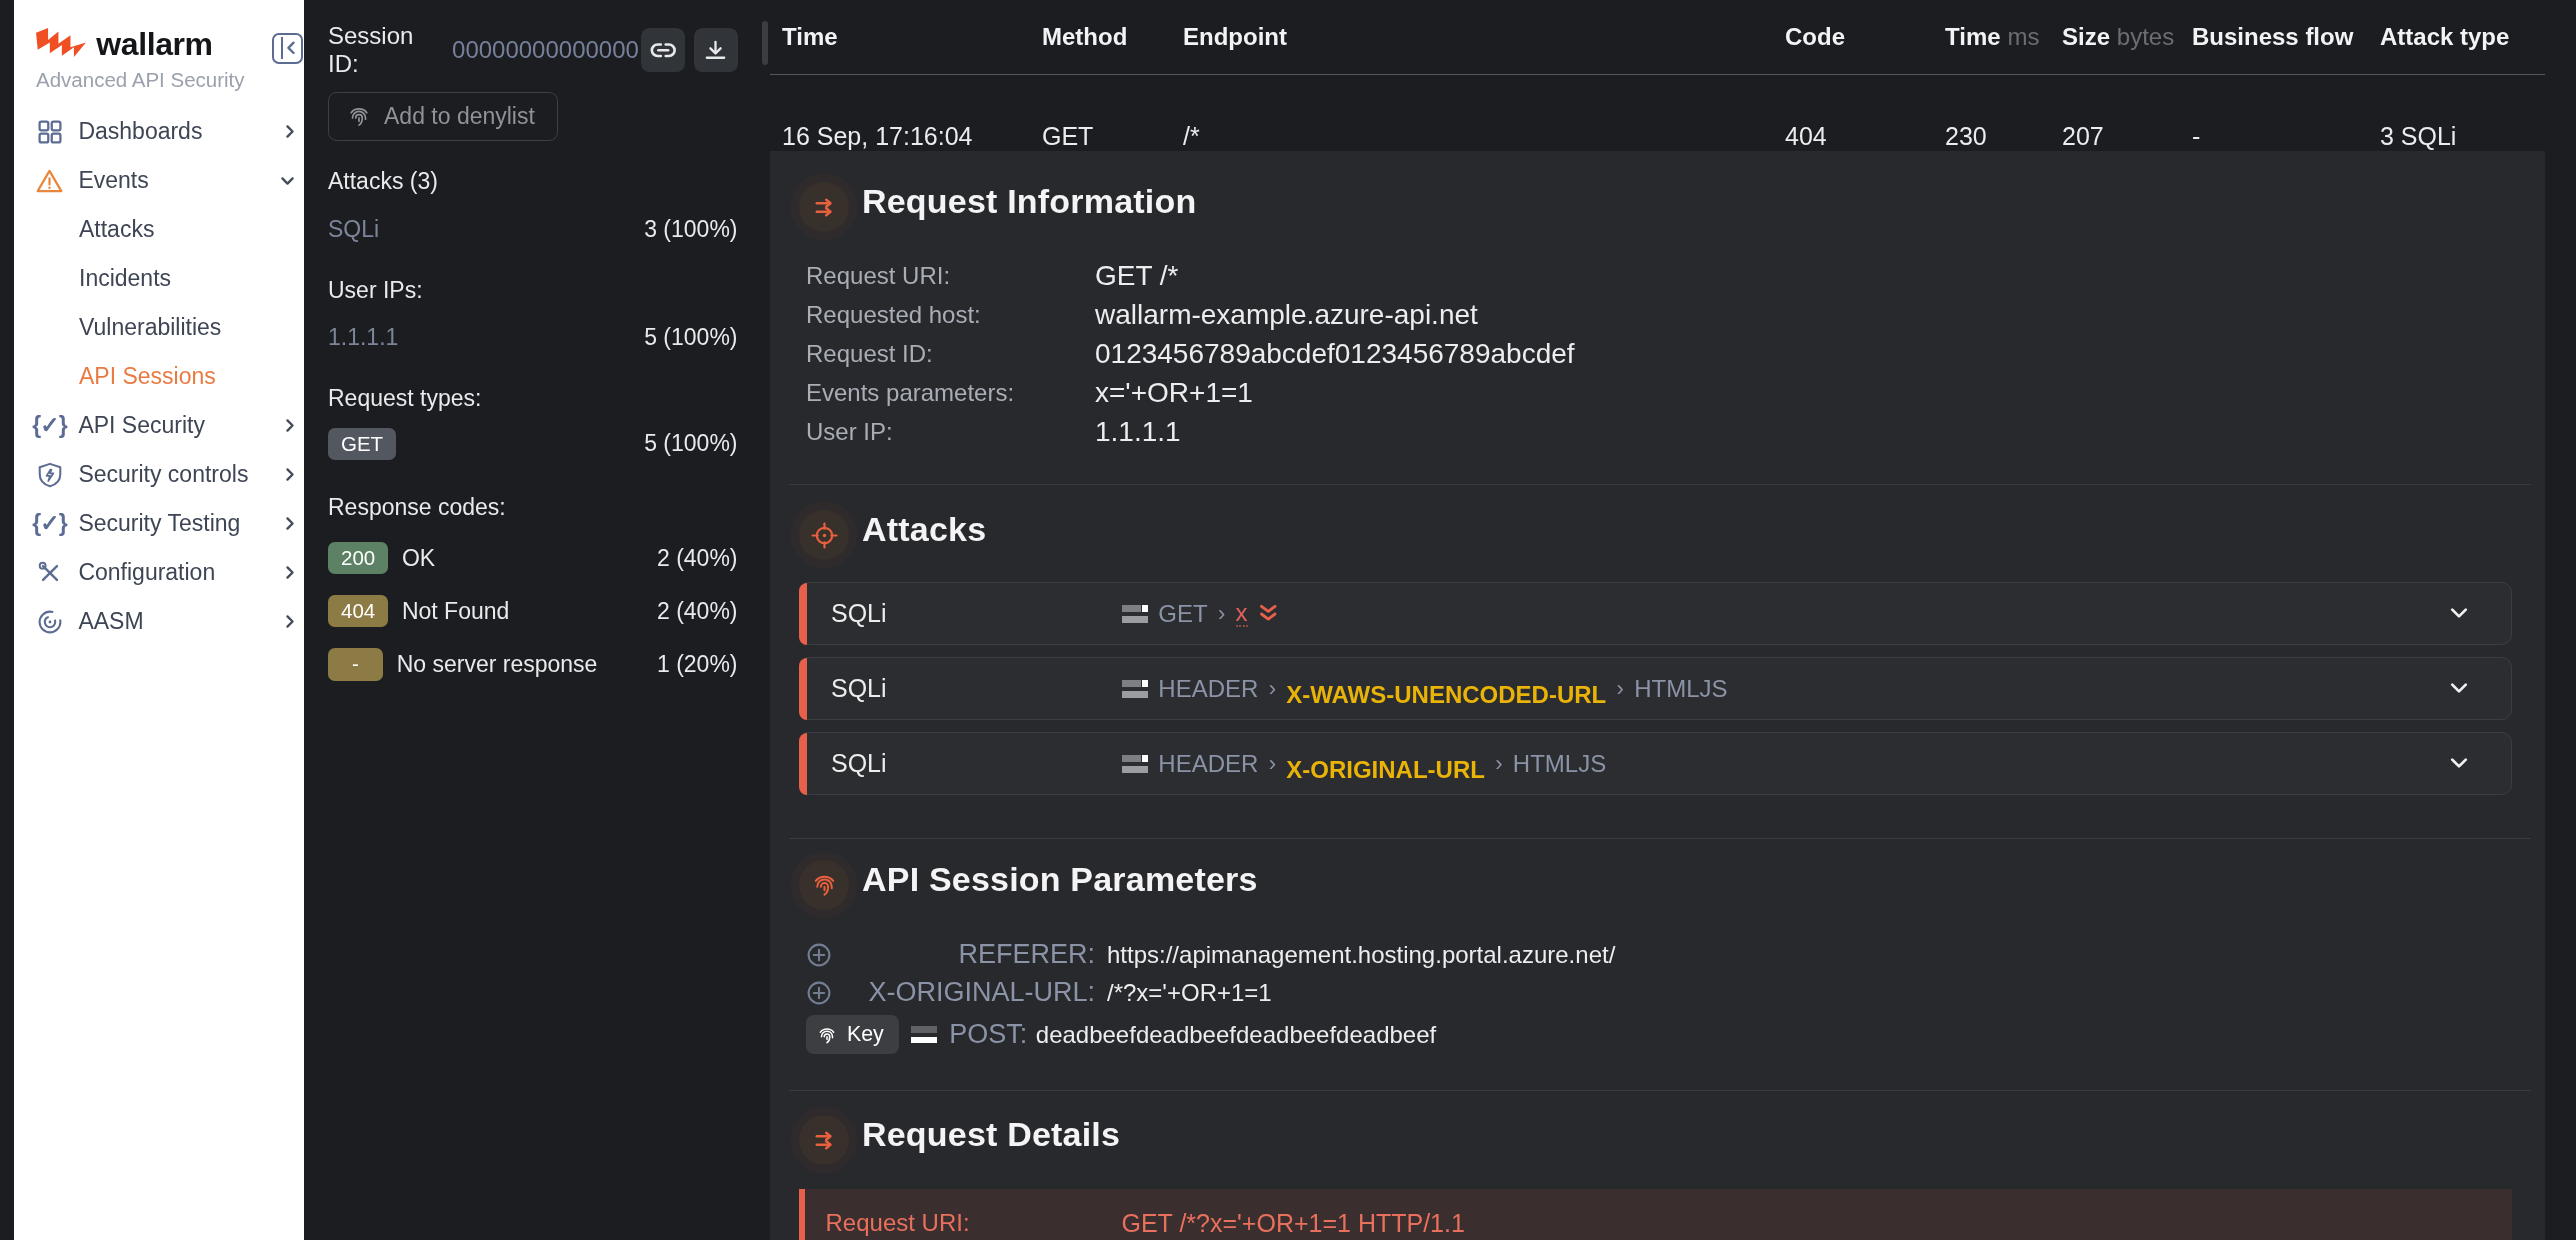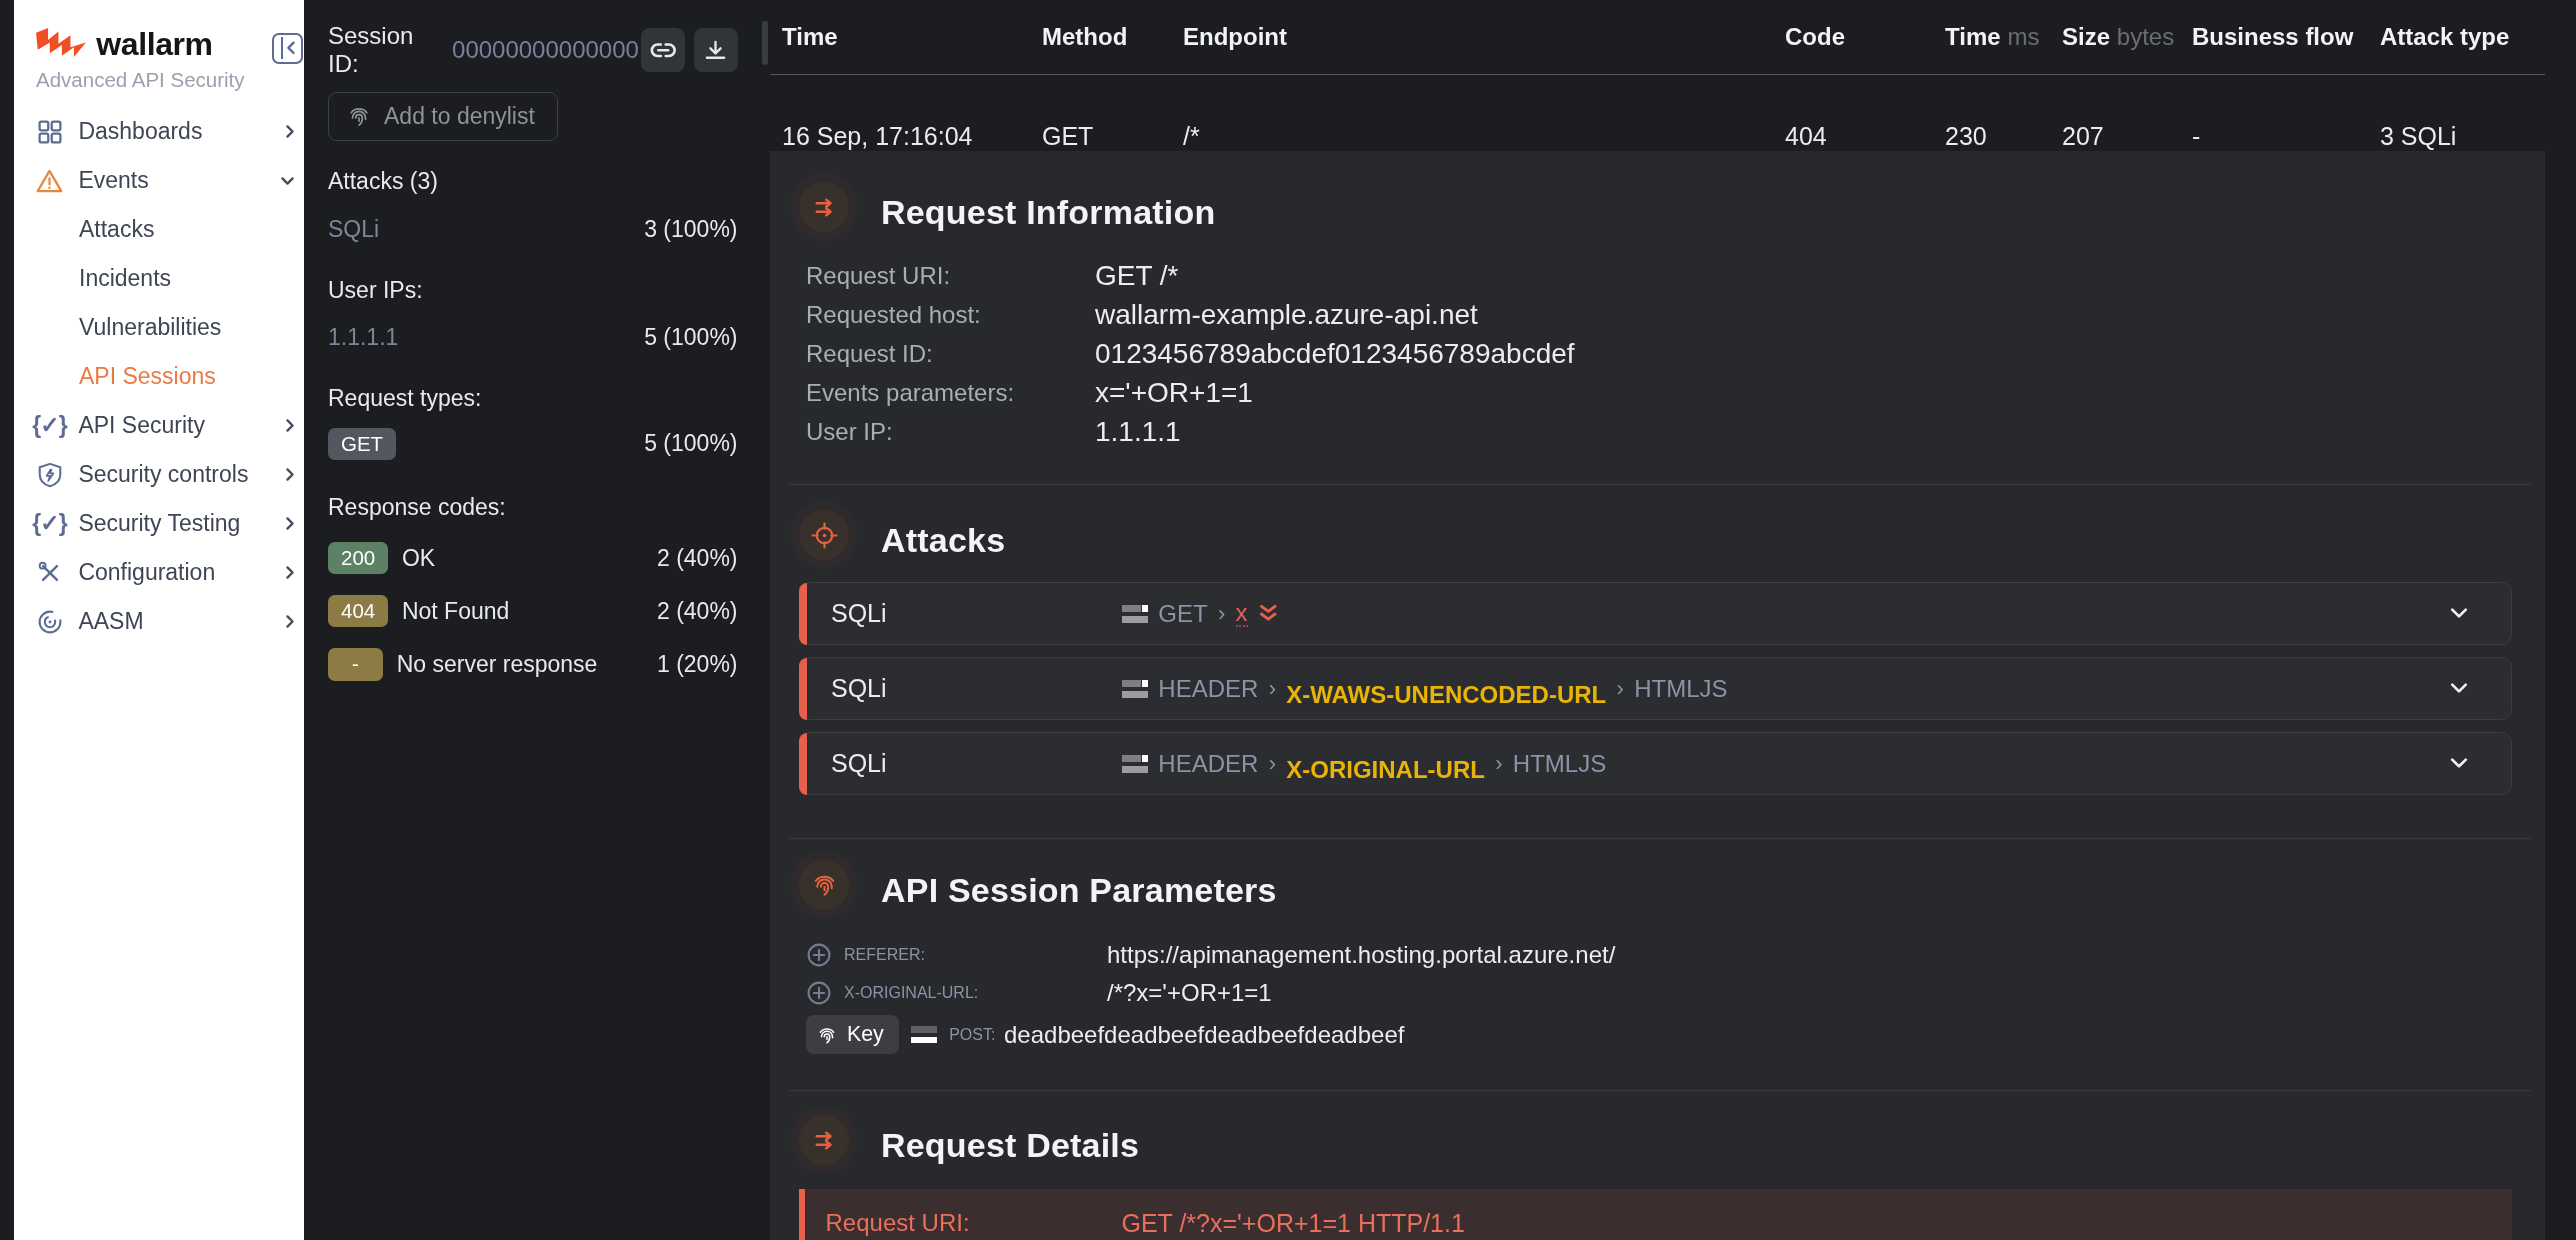--- a/index.html
+++ b/index.html
@@ -52,21 +52,21 @@
   .thead { display:flex; align-items:center; height:75px; padding-left:12px; margin-right:31px; border-bottom:0.9px solid #56575b; }
   .trow  { display:flex; align-items:flex-end; height:76px; padding-left:12px; margin-right:31px; }
   .c0{width:260px;} .c1{width:141px;} .c2{width:602px;} .c3{width:160px;}
   .c4{width:117px;} .c5{width:130px;} .c6{width:188px;} .c7{flex:1;}
   .th { font-size:24px; font-weight:700; color:#f2f3f5; white-space:nowrap; }
   .th .unit { font-weight:400; color:#6b6d72; margin-left:6.8px; }
   .td { font-size:25px; color:#ebecee; white-space:nowrap; }
 
   
   .detail { margin-right:31px; height:1089px; background:#28292c; overflow:hidden; }
-  .sec-head { display:flex; align-items:flex-end; gap:32px; margin-left:29px; }
+  .sec-head { display:flex; align-items:flex-start; gap:13px; margin-left:29px; }
   .sec-head.first { padding-top:31px; }
   .sec-icon { width:50px; height:50px; border-radius:50%; background:#38302b; display:flex; align-items:center; justify-content:center; flex:none;
     box-shadow:0 0 0 8.6px rgba(232,97,62,0.04); }
   .sec-title { font-size:34px; font-weight:700; color:#f4f4f6; letter-spacing:0.2px; }
   .kv-rows { margin:24px 0 0 36px; }
   .kv-row { display:flex; align-items:center; height:39px; }
   .kv-label { width:289px; flex:none; font-size:24px; color:#a9adb6; }
   .kv-value { font-size:28px; color:#ededef; }
   .divider { height:0.9px; background:#3a3b3e; margin:32.5px 13.7px 0 19px; }
 
@@ -78,21 +78,21 @@
   .card-name { margin-left:31px; width:291px; flex:none; font-size:25px; color:#eceded; }
   .crumbs { display:flex; align-items:center; gap:10.3px; }
   .crumb-muted { font-size:24px; color:#8b93a7; }
   .crumb-sep { font-size:22px; color:#8b93a7; }
   .crumb-strong { font-size:24px; font-weight:600; color:#eab308;margin-top:12px; }
   .crumb-danger { font-size:24px; color:#e0605a; border-bottom:2.6px dotted rgba(224,96,90,0.55); line-height:1.05; }
   .card-chev { margin-left:auto; margin-right:41px; display:flex; }
 
   .param-rows { margin:26px 0 0 36px; }
   .param-row { display:flex; align-items:center; height:38px; gap:12px; }
-  .param-label { width:251px; flex:none; font-size:16px; color:#8b93a7; }
+  .param-label { width:251px; flex:none; font-size:27px; color:#8b93a7;text-align:right; }
   .param-value { font-size:24px; color:#ededef; }
   .key-row { display:flex; align-items:center; height:46px; gap:12px; }
   .key-pill { display:inline-flex; align-items:center; gap:8.6px; background:#3c3e42; border-radius:7.7px;
     padding:6.8px 15.4px 6.8px 10.3px; color:#ffffff; font-size:21.4px; }
   .bars-icon { width:26px; height:19px; position:relative; flex:none; }
   .bars-icon .b1 { position:absolute; left:0; top:0.9px; width:19px; height:6.8px; background:#7d7f84; }
   .bars-icon .b1n { position:absolute; right:0; top:0.9px; width:6px; height:6.8px; background:#ffffff; }
   .bars-icon .b2 { position:absolute; left:0; bottom:0.9px; width:26px; height:6.8px; background:#9b9da2; }
   .bars-icon.key .b1 { width:26px; background:#5f6165; }
   .bars-icon.key .b2 { background:#ffffff; }

